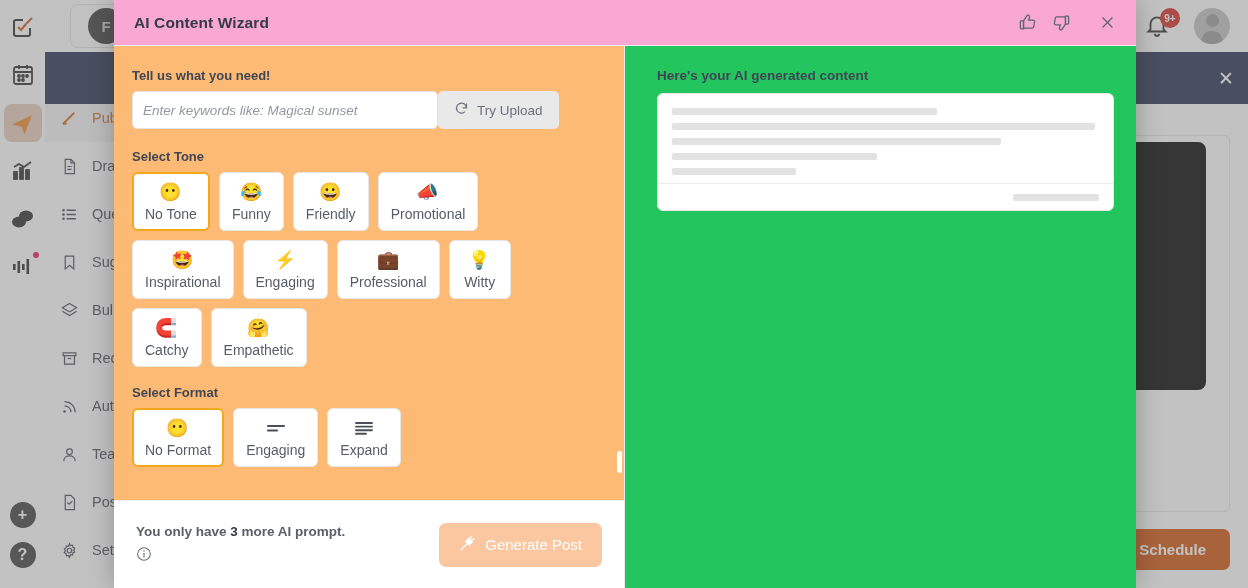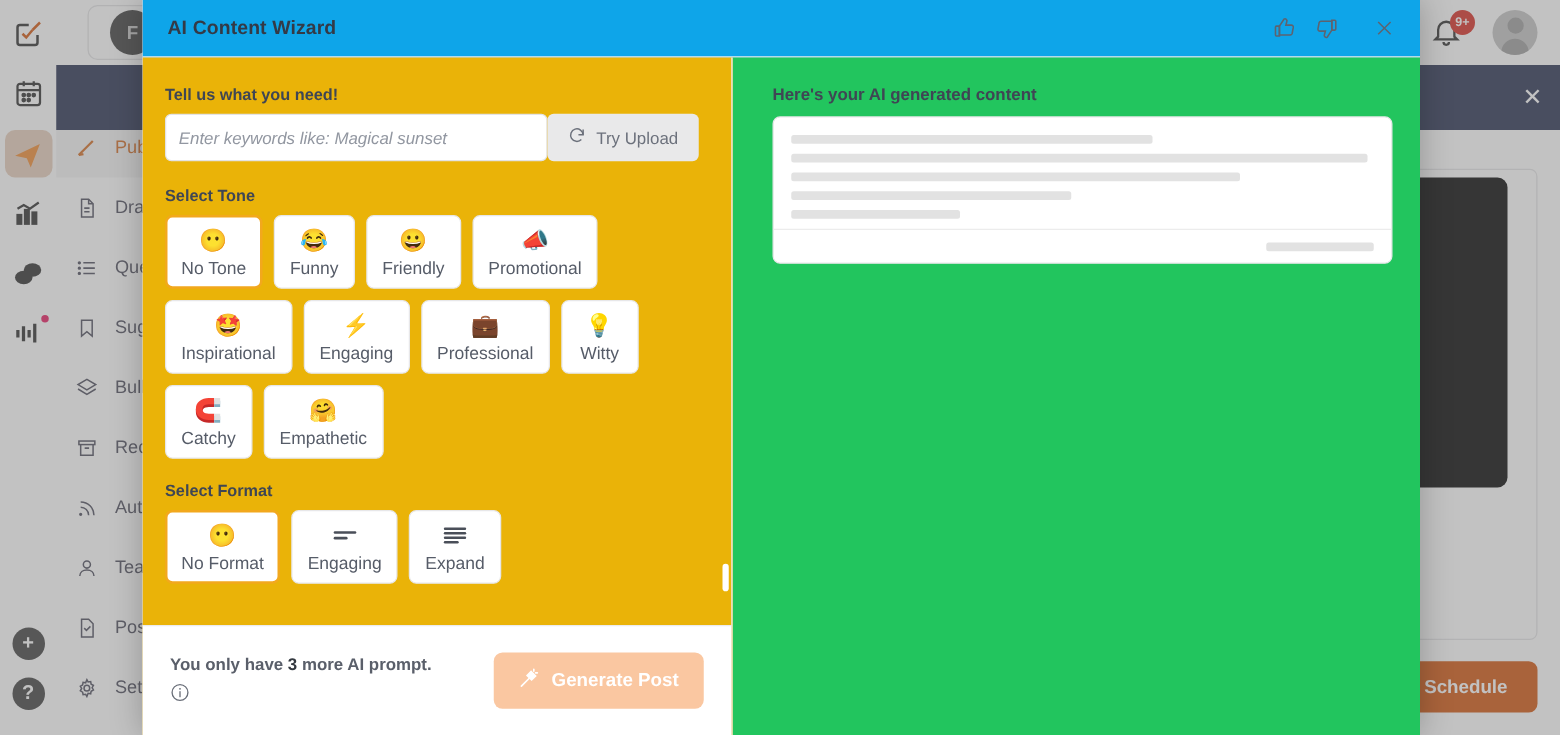--- a/index.html
+++ b/index.html
@@ -113,37 +113,37 @@
 
   
   #modal {
     position: absolute; left: 114px; top: 0; width: 1022px; height: 588px;
     background: #fafafa;
     box-shadow: 0 0 24px rgba(0,0,0,0.25);
     display: flex; flex-direction: column;
     overflow: hidden;
   }
   .modal-head {
-    height: 46px; background: #0ea5e9;
+    height: 46px; background: #f9a8d4;
     border-bottom: 1px solid #ececed;
     display: flex; align-items: center; padding: 0 16px 0 20px;
     flex: none;
   }
   .modal-title { font-size: 15.5px; font-weight: bold; color: #343a46; letter-spacing: .1px; }
   .head-actions { margin-left: auto; display: flex; align-items: center; gap: 8px; }
   .head-ico { width: 26px; height: 26px; display: flex; align-items: center; justify-content: center; color: #5d6370; }
   .head-ico.close { margin-left: 12px; }
 
   .modal-body { flex: 1; display: flex; min-height: 0; }
 
   .left-pane {
-    width: 472px; flex: none;
+    width: 511px; flex: none;
     display: flex; flex-direction: column;
     border-right: 1px solid #ececed;
-    position: relative; background: #eab308;
+    position: relative; background: #fdba74;
   }
   .left-scroll {
     flex: 1; overflow: hidden; padding: 22px 0 0 18px;
     position: relative;
   }
   .sect-label {
     font-size: 13px; font-weight: bold; color: #3f4654; margin-bottom: 8px;
   }
   .prompt-row { display: flex; margin-bottom: 20px; }
   .prompt-input {
@@ -181,21 +181,21 @@
     border-top: 1px solid #ececed;
     display: flex; align-items: center; padding: 0 22px 0 22px;
   }
   .quota { font-size: 13.5px; color: #5a5f6a; line-height: 1.6; font-weight: bold; }
   .quota b { color: #33383f; }
   .info-ico { margin-top: 3px; display: block; }
   .gen-btn {
     margin-left: auto;
     background: #fac7a1; color: #ffffff; border: none;
     border-radius: 7px; padding: 12px 20px;
-    font-size: 15px; font-weight: bold;
+    font-size: 15px; font-weight: normal;
     display: flex; align-items: center; gap: 9px;
     font-family: "Liberation Sans", sans-serif;
   }
 
   .vscroll {
     position: absolute; right: 2px; top: 405px;
     width: 5px; height: 22px; background: #ffffff; border-radius: 3px;
   }
 
   .right-pane { flex: 1; padding: 22px 22px 0 32px; background: #22c55e; }

